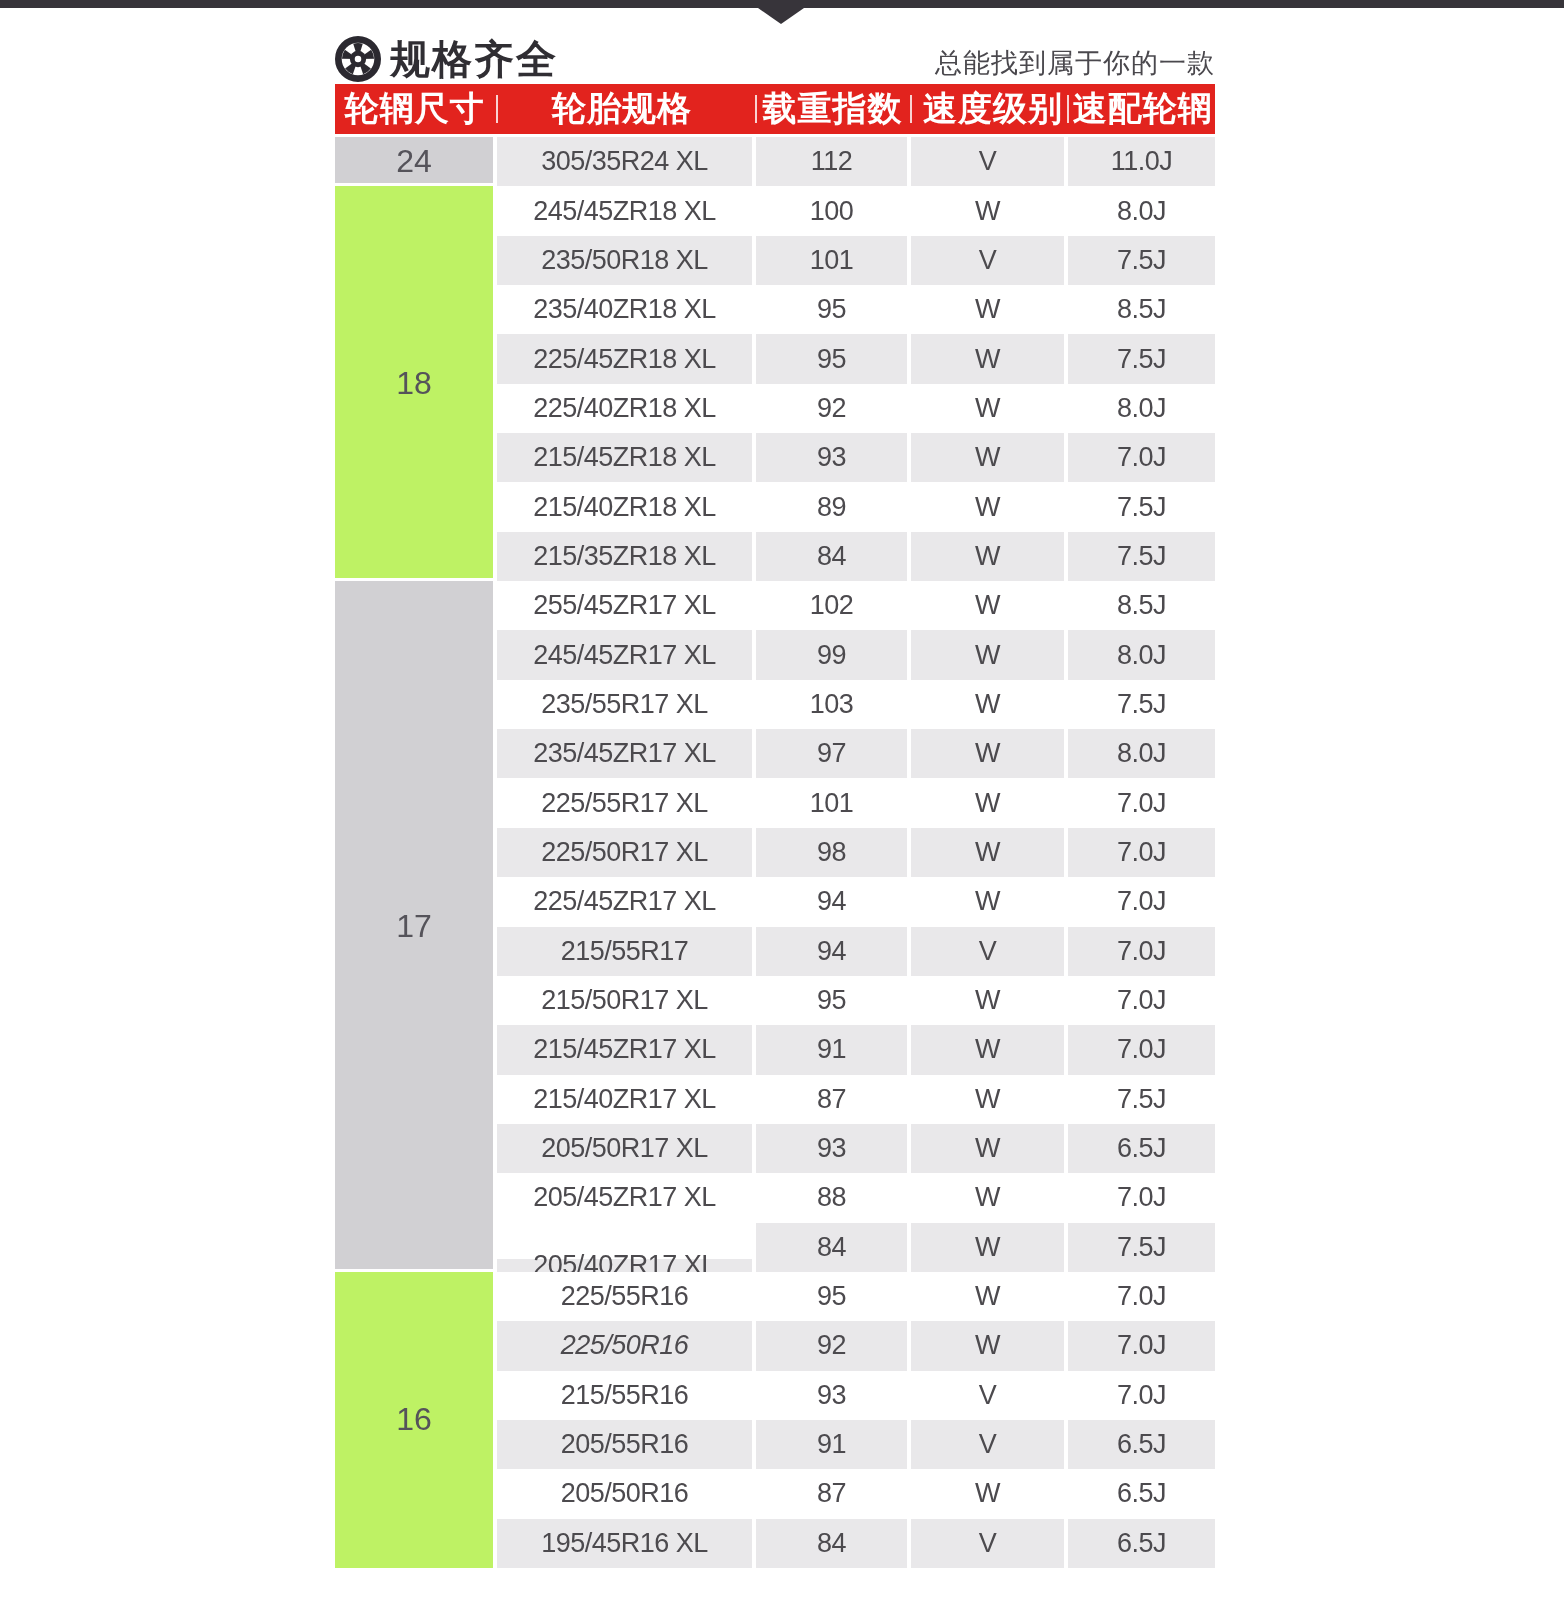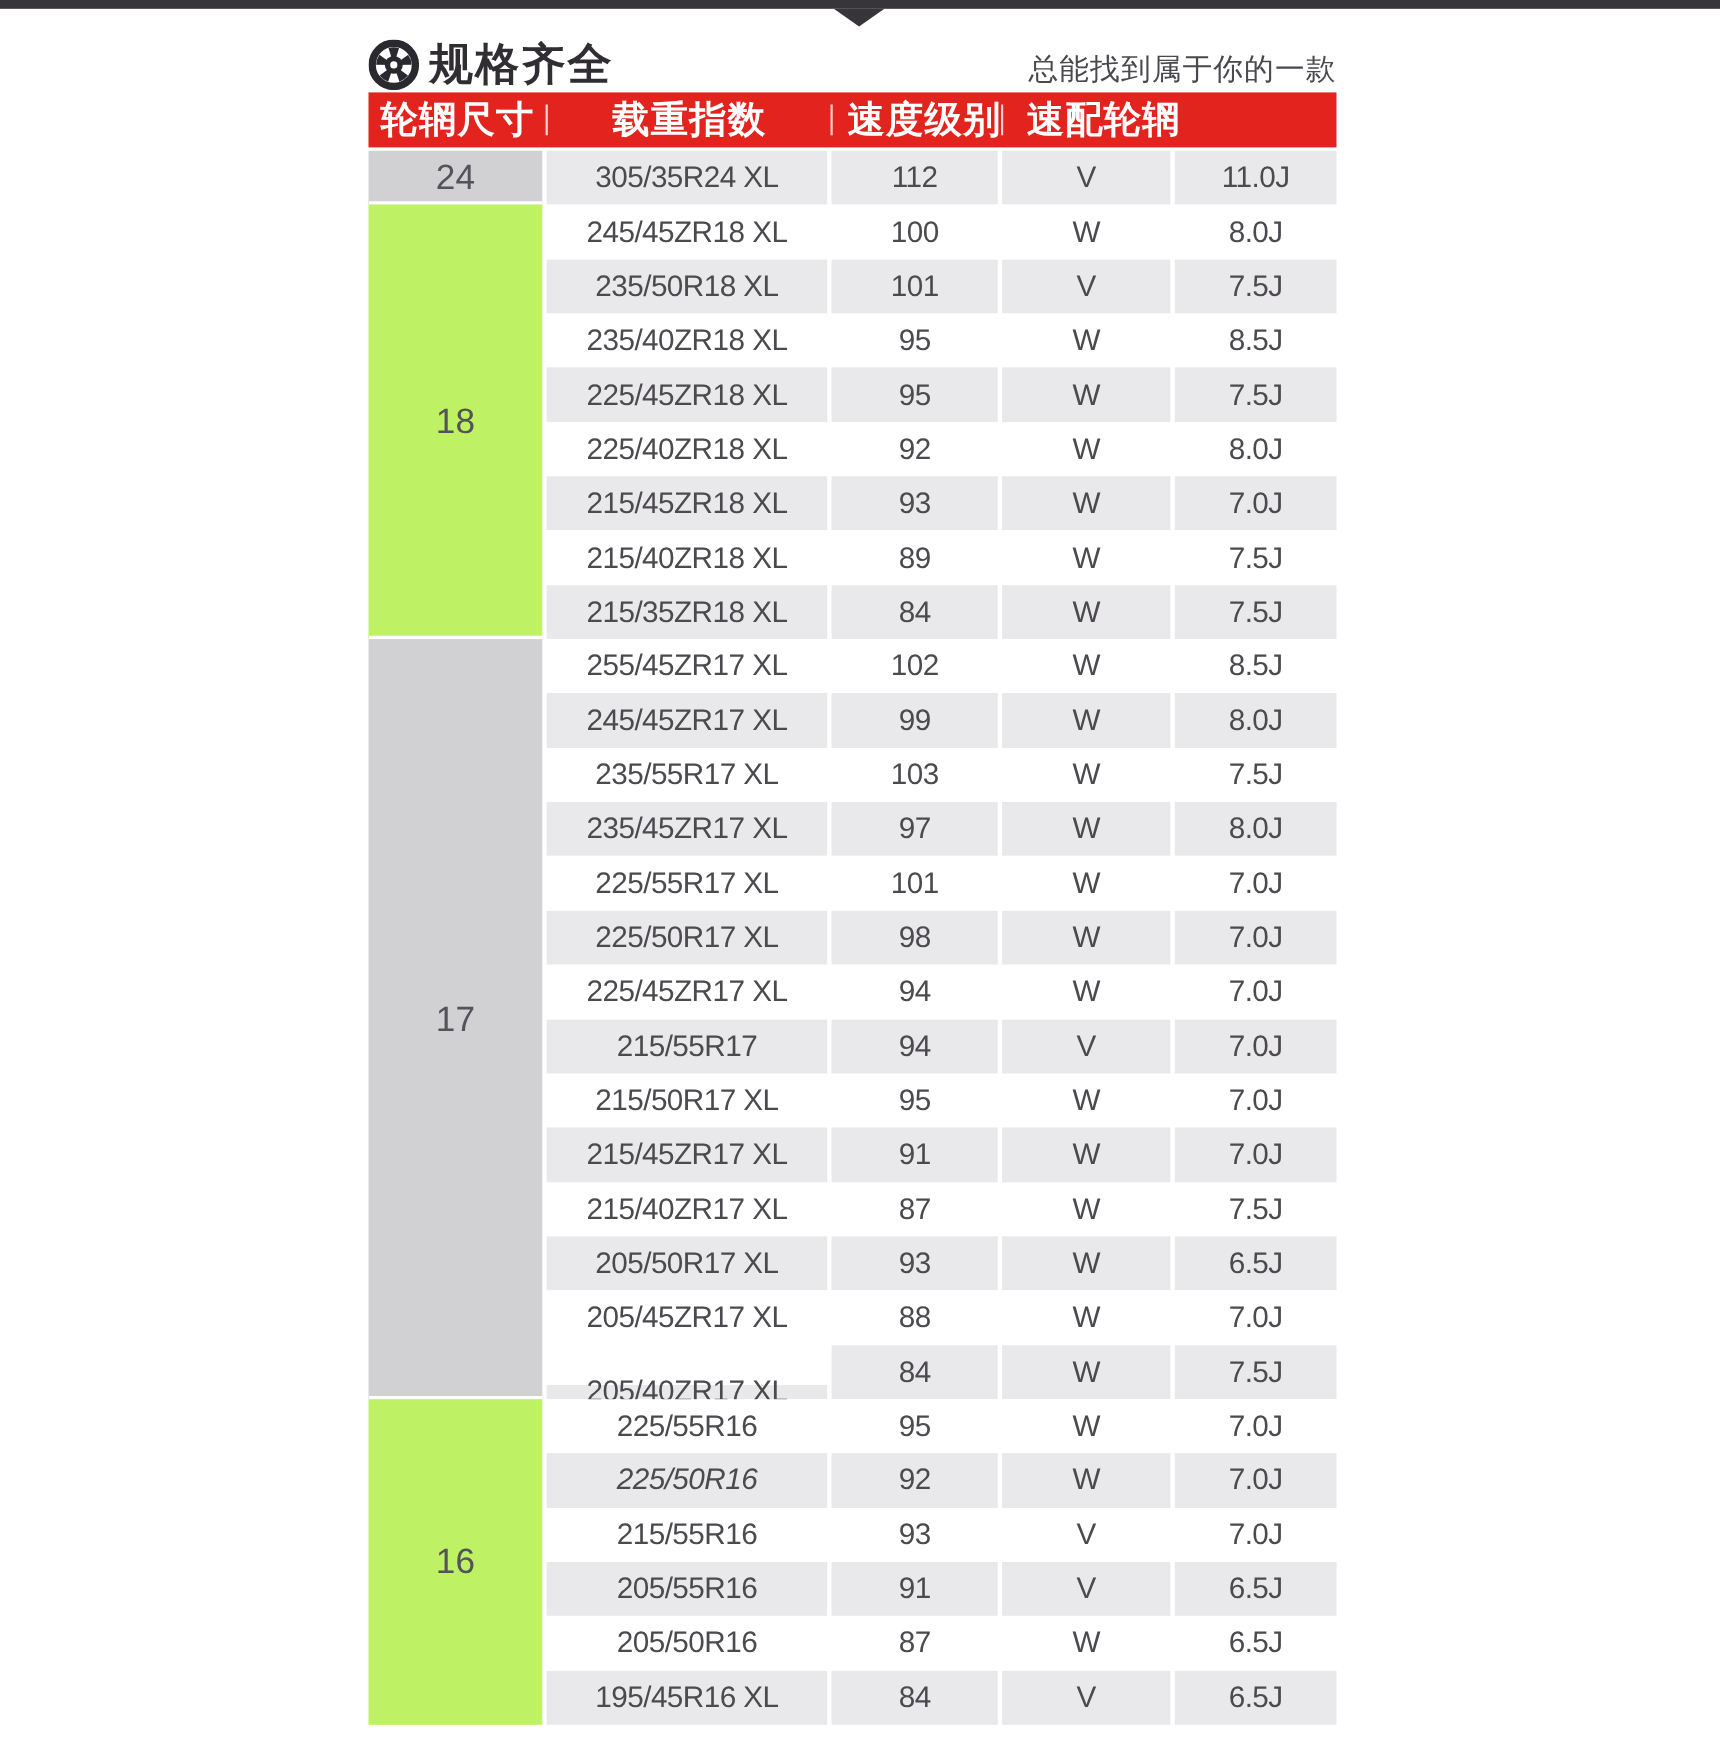--- a/index.html
+++ b/index.html
@@ -88,20 +88,21 @@
           <circle cx="24" cy="24" r="3.4" fill="#ffffff"></circle>
         </svg>
       </span>
       <span class="main-title">规格齐全</span>
     </div>
     <span class="subtitle">总能找到属于你的一款</span>
   </div>
 
   <div class="table-header">
     <div class="th-cell">轮辋尺寸</div>
+    <div class="th-cell">轮胎规格</div>
     <div class="th-cell">载重指数</div>
     <div class="th-cell">速度级别</div>
     <div class="th-cell">速配轮辋</div>
     <div class="th-sep s1"></div>
     <div class="th-sep s2"></div>
     <div class="th-sep s3"></div>
     <div class="th-sep s4"></div>
   </div>
 
   <div class="table-body">

